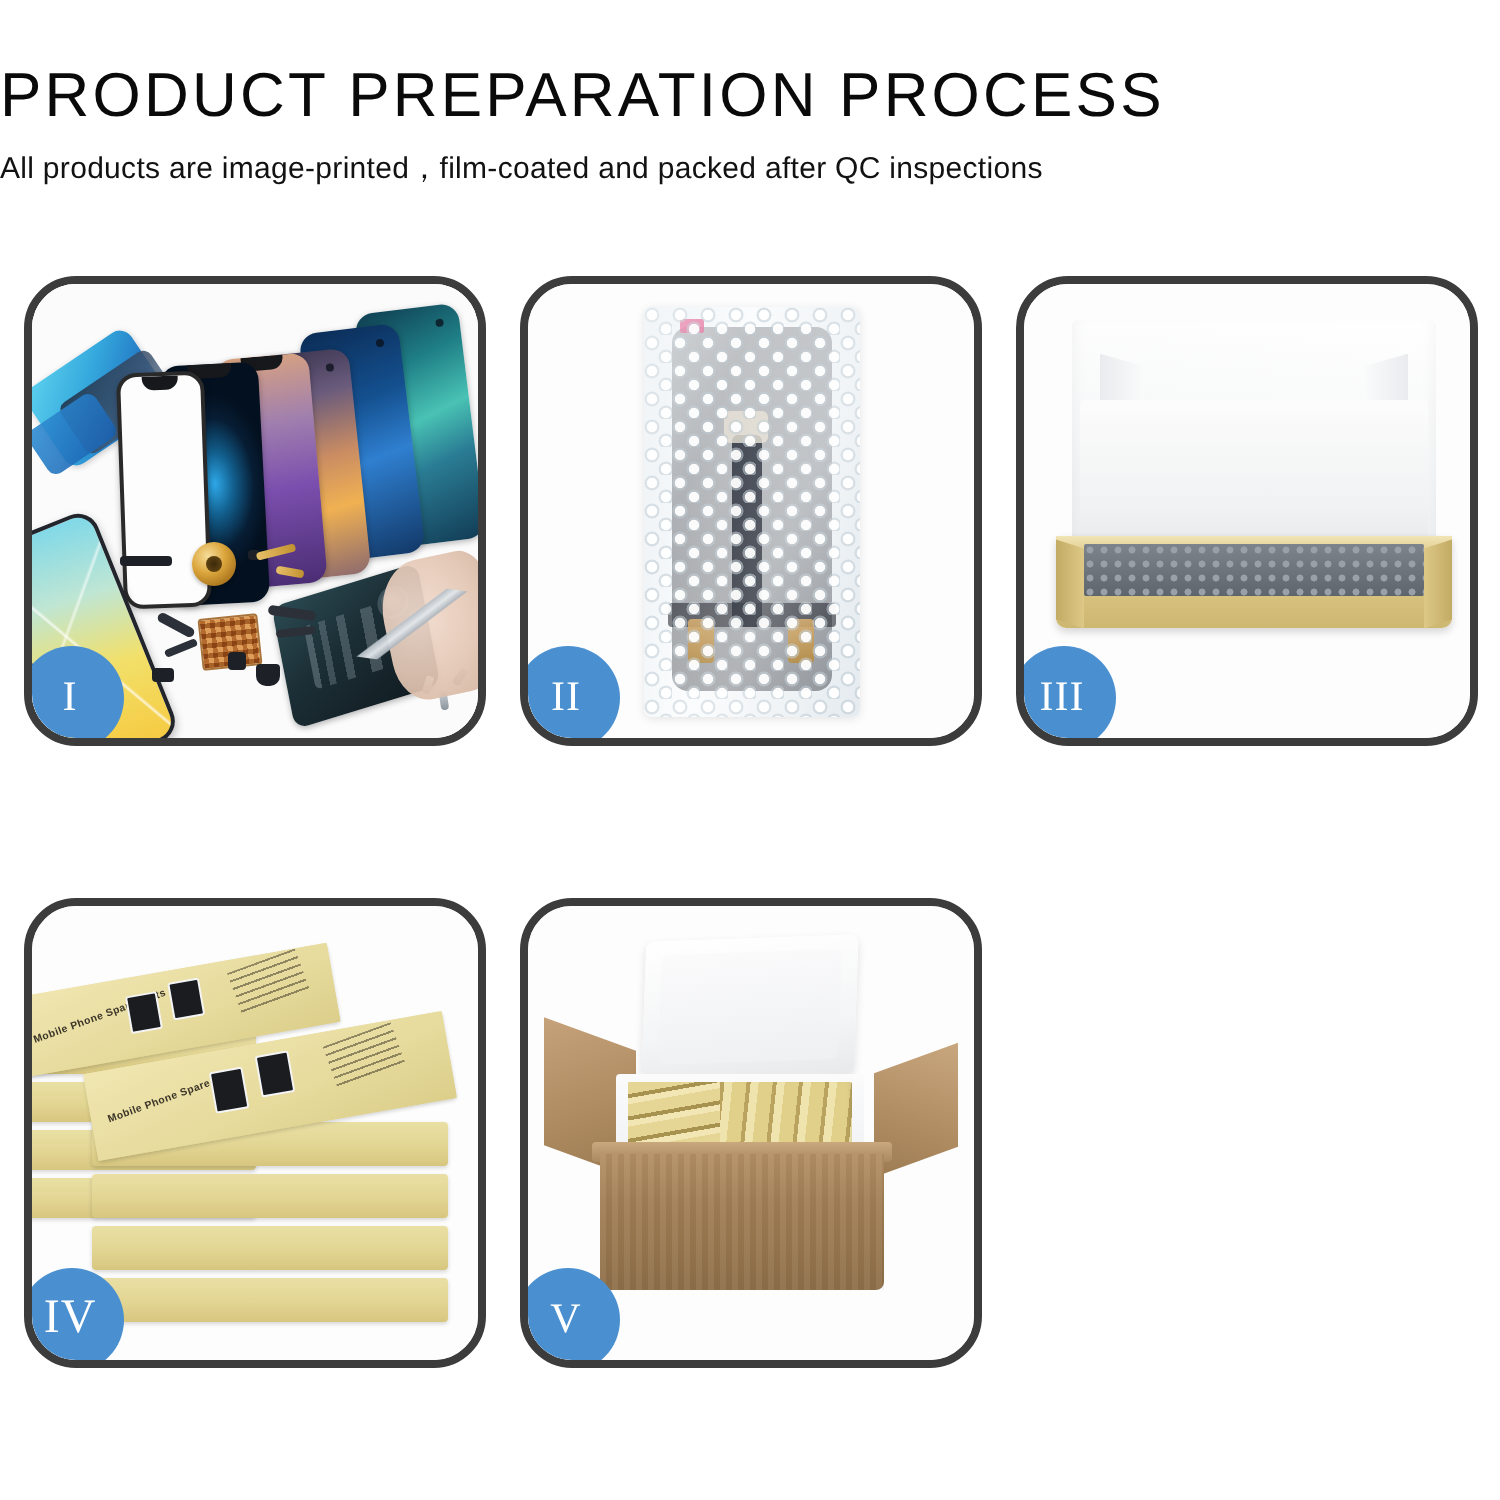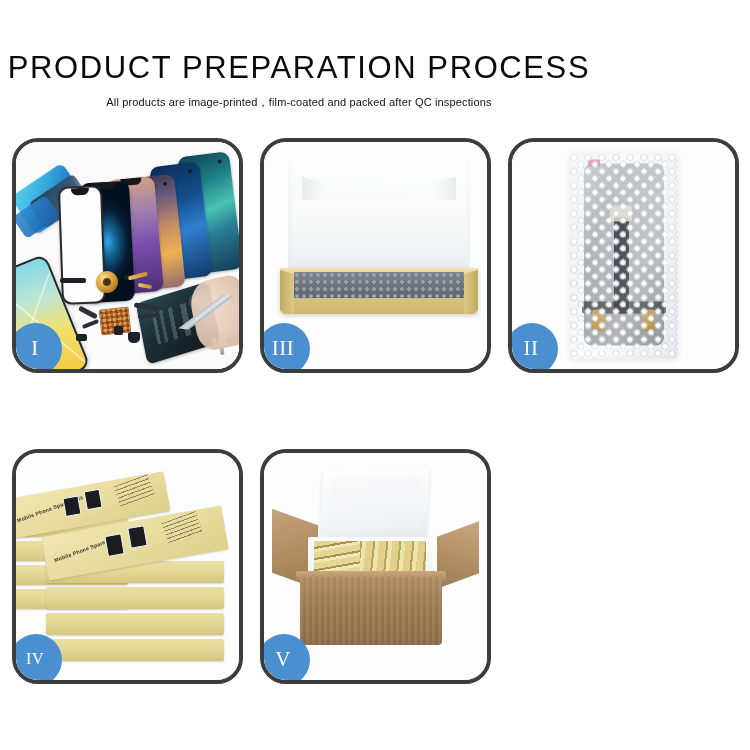--- a/index.html
+++ b/index.html
@@ -18,38 +18,37 @@
     width: 750px;
     height: 750px;
     background: #ffffff;
   }
 
   
   .header {
     position: absolute;
     top: 0; left: 0;
     width: 598px;
-    text-align: center;
-    padding-top: 52px;
+    padding-top: 32px;
   }
 
   .page-title {
     font-family: "Liberation Sans", sans-serif;
     font-size: 31px;
     font-weight: 400;
     letter-spacing: 1.6px;
     color: #0a0a0a;
     line-height: 1.05;
     white-space: nowrap;
   }
 
   .page-subtitle {
     margin-top: 10px;
     font-family: "Liberation Sans", sans-serif;
-    font-size: 11px;
+    font-size: 15px;
     font-weight: 400;
     letter-spacing: 0.15px;
     color: #121212;
     white-space: nowrap;
   }
 
   
   .grid {
     position: absolute;
     left: 12px;
@@ -91,21 +90,21 @@
     font-family: "Liberation Serif", serif;
     font-size: 21px;
     letter-spacing: 0.5px;
     display: flex;
     align-items: center;
     justify-content: center;
     z-index: 40;
     padding-right: 2px;
     padding-bottom: 2px;
   }
-  .badge.wide { font-size: 16px; }
+  .badge.wide { font-size: 24px; }
 
   
   .p1-bg { position:absolute; inset:0; background:#fbfbfc; }
 
   .ph {
     position: absolute;
     border-radius: 9px;
     overflow: hidden;
     box-shadow: 0 1px 3px rgba(0,0,0,.28);
   }
@@ -631,49 +630,49 @@
 
         <div class="hand"></div>
         <div class="tweezer"></div>
 
         <div class="badge">I</div>
       </div>
     </div>
 
     <div class="panel">
       <div class="panel-stage">
+        <div class="bag">
+          <div class="inner-part"></div>
+          <div class="bottom-bar"></div>
+          <div class="flex-strip"></div>
+          <div class="flex-top"></div>
+          <div class="conn-l"></div>
+          <div class="conn-r"></div>
+          <div class="pink-tab"></div>
+          <div class="bubbles"></div>
+          <div class="sheen"></div>
+        </div>
+        <div class="badge">II</div>
+      </div>
+    </div>
+
+    <div class="panel">
+      <div class="panel-stage">
         <div class="box3-lid">
           <div class="box3-lid-flap-l"></div>
           <div class="box3-lid-flap-r"></div>
         </div>
         <div class="box3-foam"></div>
         <div class="box3-tray">
           <div class="box3-tray-lip"></div>
           <div class="box3-tray-inner"></div>
           <div class="box3-edge-l"></div>
           <div class="box3-edge-r"></div>
         </div>
         <div class="badge">III</div>
-      </div>
-    </div>
-
-    <div class="panel">
-      <div class="panel-stage">
-        <div class="bag">
-          <div class="inner-part"></div>
-          <div class="bottom-bar"></div>
-          <div class="flex-strip"></div>
-          <div class="flex-top"></div>
-          <div class="conn-l"></div>
-          <div class="conn-r"></div>
-          <div class="pink-tab"></div>
-          <div class="bubbles"></div>
-          <div class="sheen"></div>
-        </div>
-        <div class="badge">II</div>
       </div>
     </div>
 
     <div class="panel">
       <div class="panel-stage">
         <div class="stack">
 
           <div class="gbox" style="left:-6px; top:64px;  width:118px; height:20px;"></div>
           <div class="gbox" style="left:-6px; top:88px;  width:118px; height:20px;"></div>
           <div class="gbox" style="left:-6px; top:112px; width:118px; height:20px;"></div>

